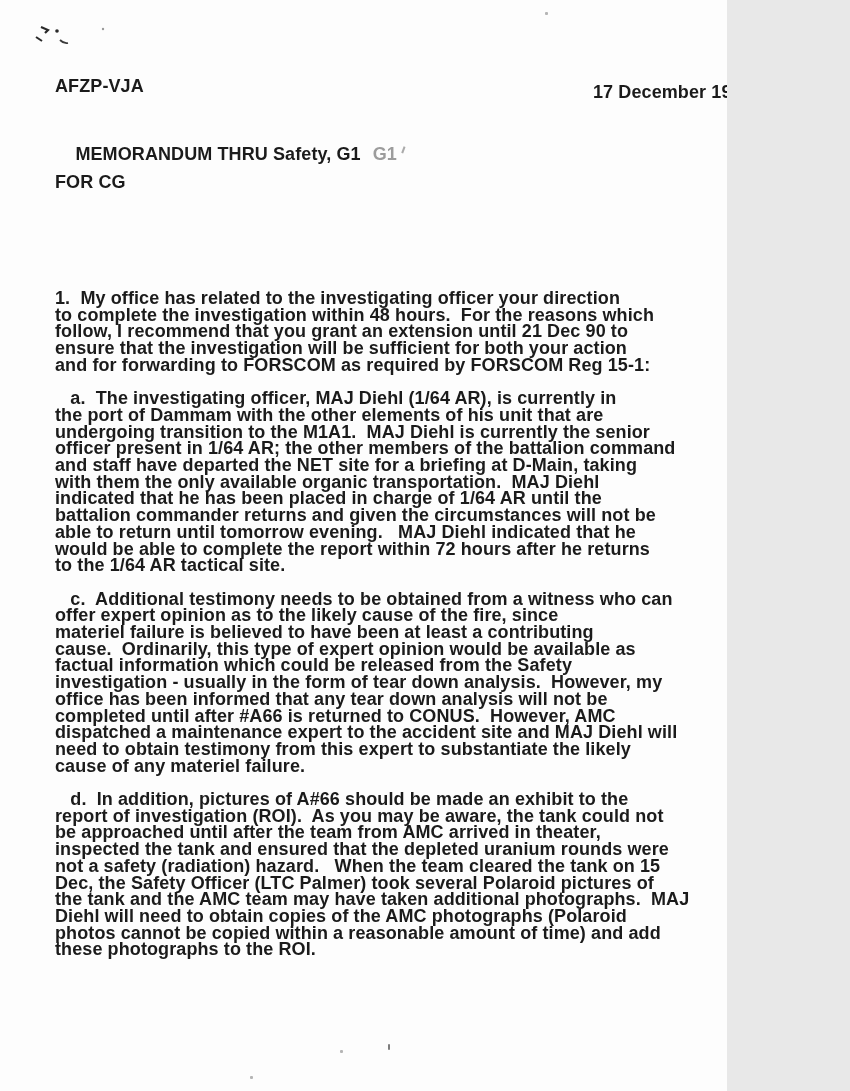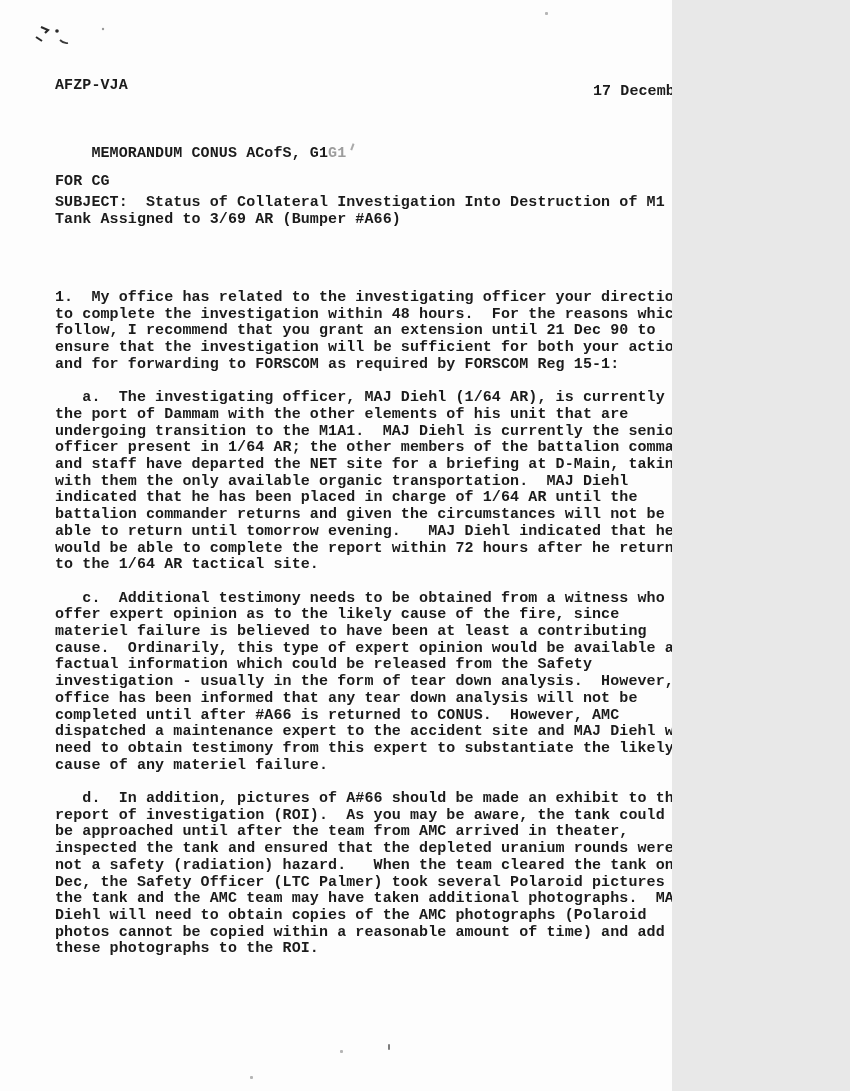--- a/index.html
+++ b/index.html
@@ -1,23 +1,23 @@
 <!DOCTYPE html>
 <html><head>
 <meta charset="utf-8">
 <style>
   html, body { margin: 0; padding: 0; background: #e8e8e8; }
   .page {
     position: relative;
-    width: 672px;
+    width: 727px;
     height: 1091px;
     background: #fdfdfd;
-    font-family: Liberation Mono, monospace;
+    font-family: Liberation Sans, sans-serif;
     font-weight: bold;
-    font-size: 15px;
+    font-size: 18px;
     line-height: 16.7px;
     color: #1b1b1b;
     overflow: hidden;
   }
   .line, pre {
     margin: 0;
     font: inherit;
     white-space: pre;
     letter-spacing: 0.1px;
   }
@@ -55,27 +55,25 @@
   <div class="speck" style="left:545px; top:12px;"></div>
   <div class="speck" style="left:838px; top:57px;"></div>
   <div class="speck" style="left:388px; top:1044px; background:#7d7d7d; width:2px; height:6px;"></div>
   <div class="speck" style="left:340px; top:1050px;"></div>
   <div class="speck" style="left:250px; top:1076px;"></div>
 
   <div class="line abs" style="top:78px;">AFZP-VJA</div>
   <div class="line" style="position:absolute; left:593px; top:84px;">17 December 1990</div>
 
   <div class="line abs" style="top:129px;">
-    <span>MEMORANDUM CONUS ACofS, G1</span><span class="faint" style="">G1</span><span class="tick"></span>
+    <span>MEMORANDUM THRU Safety, G1</span><span class="faint" style="margin-left:12px;">G1</span><span class="tick"></span>
   </div>
 
   <div class="line abs" style="top:174px;text-align:center;">FOR CG</div>
 
-  <pre class="abs" style="top:195px;">SUBJECT:  Status of Collateral Investigation Into Destruction of M1
-Tank Assigned to 3/69 AR (Bumper #A66)</pre>
 
   <div class="abs" style="top:266px;margin-top:24px;">
     <pre class="para">1.  My office has related to the investigating officer your direction
 to complete the investigation within 48 hours.  For the reasons which
 follow, I recommend that you grant an extension until 21 Dec 90 to
 ensure that the investigation will be sufficient for both your action
 and for forwarding to FORSCOM as required by FORSCOM Reg 15-1:</pre>
     <pre class="para">   a.  The investigating officer, MAJ Diehl (1/64 AR), is currently in
 the port of Dammam with the other elements of his unit that are
 undergoing transition to the M1A1.  MAJ Diehl is currently the senior

